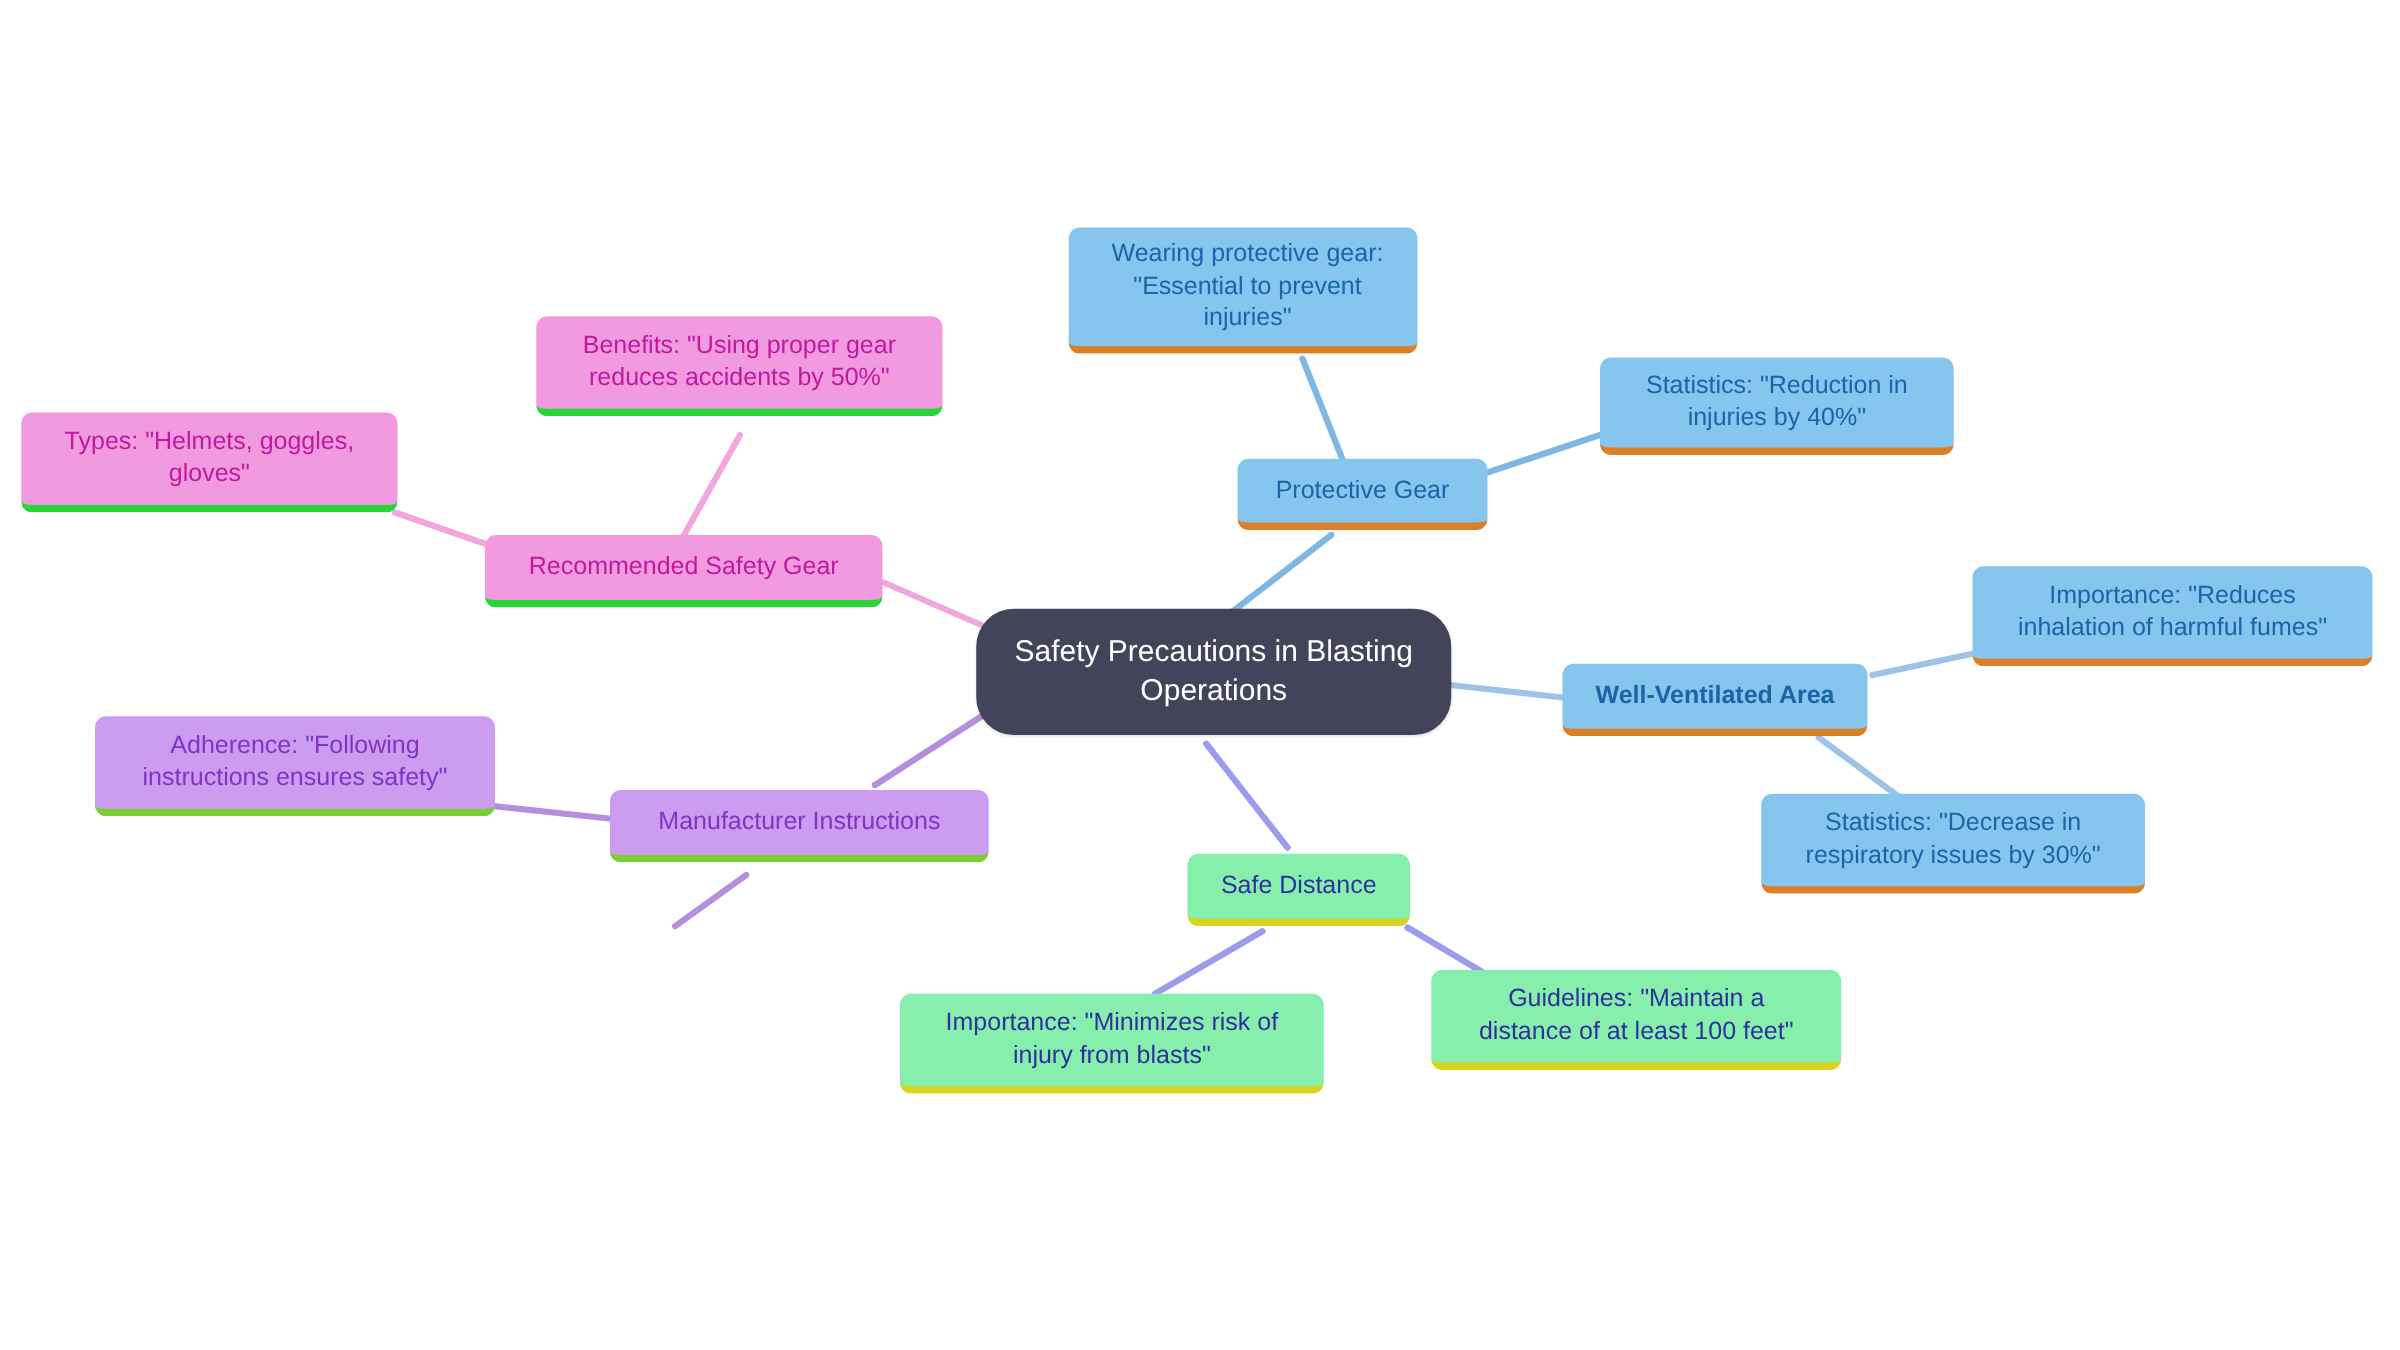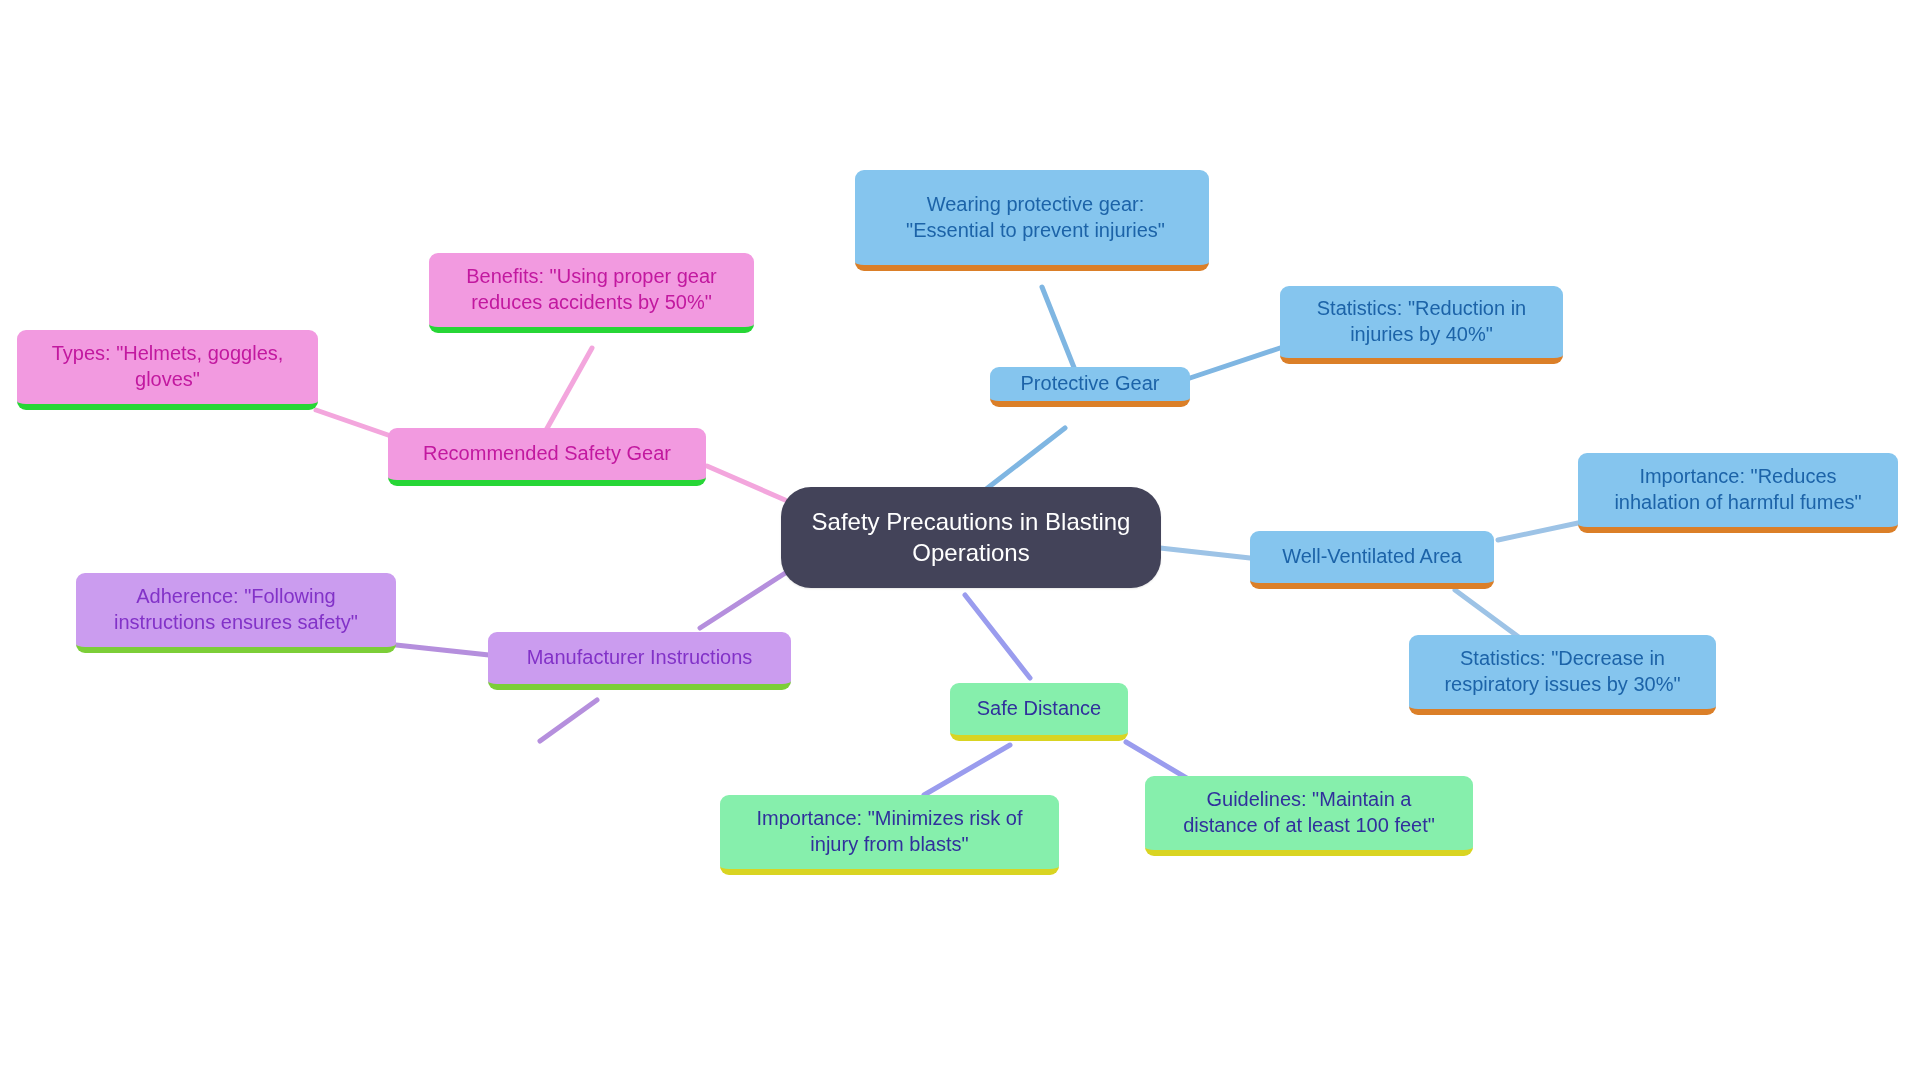--- a/index.html
+++ b/index.html
@@ -116,25 +116,25 @@
     <path d="M 1498 540 L 1578 523" stroke="#9dc3e6" stroke-width="5" fill="none" stroke-linecap="round"></path>
 
     <path d="M 1455 590 L 1520 638" stroke="#9dc3e6" stroke-width="5" fill="none" stroke-linecap="round"></path>
   </svg>
 
   <div class="node node-root" style="left:781px; top:487px; width:380px; height:101px;">
     <span class="node-label">Safety Precautions in Blasting
 Operations</span>
   </div>
 
-  <div class="node node-blue" style="left:990px; top:367px; width:200px; height:40px; font-size:20px;">
+  <div class="node node-blue" style="left:990px; top:367px; width:200px; height:57px; font-size:20px;">
     <span class="node-label">Protective Gear</span>
   </div>
 
-  <div class="node node-blue" style="left:855px; top:170px; width:354px; height:101px; font-size:20px;padding-left:21px;">
+  <div class="node node-blue" style="left:855px; top:182px; width:279px; height:101px; font-size:20px;padding-left:21px;">
     <span class="node-label">Wearing protective gear:
 "Essential to prevent injuries"</span>
   </div>
 
   <div class="node node-blue" style="left:1280px; top:286px; width:283px; height:78px; font-size:20px;">
     <span class="node-label">Statistics: "Reduction in
 injuries by 40%"</span>
   </div>
 
   <div class="node node-pink" style="left:388px; top:428px; width:318px; height:58px; font-size:20px;">
@@ -168,21 +168,21 @@
   <div class="node node-periwinkle" style="left:720px; top:795px; width:339px; height:80px; font-size:20px;">
     <span class="node-label">Importance: "Minimizes risk of
 injury from blasts"</span>
   </div>
 
   <div class="node node-periwinkle" style="left:1145px; top:776px; width:328px; height:80px; font-size:20px;">
     <span class="node-label">Guidelines: "Maintain a
 distance of at least 100 feet"</span>
   </div>
 
-  <div class="node node-blue" style="left:1250px; top:531px; width:244px; height:58px; font-size:20px;">
+  <div class="node node-blue" style="left:1250px; top:531px; width:244px; height:58px; font-size:20px;font-weight:bold;">
     <span class="node-label">Well-Ventilated Area</span>
   </div>
 
   <div class="node node-blue" style="left:1578px; top:453px; width:320px; height:80px; font-size:20px;">
     <span class="node-label">Importance: "Reduces
 inhalation of harmful fumes"</span>
   </div>
 
   <div class="node node-blue" style="left:1409px; top:635px; width:307px; height:80px; font-size:20px;">
     <span class="node-label">Statistics: "Decrease in

